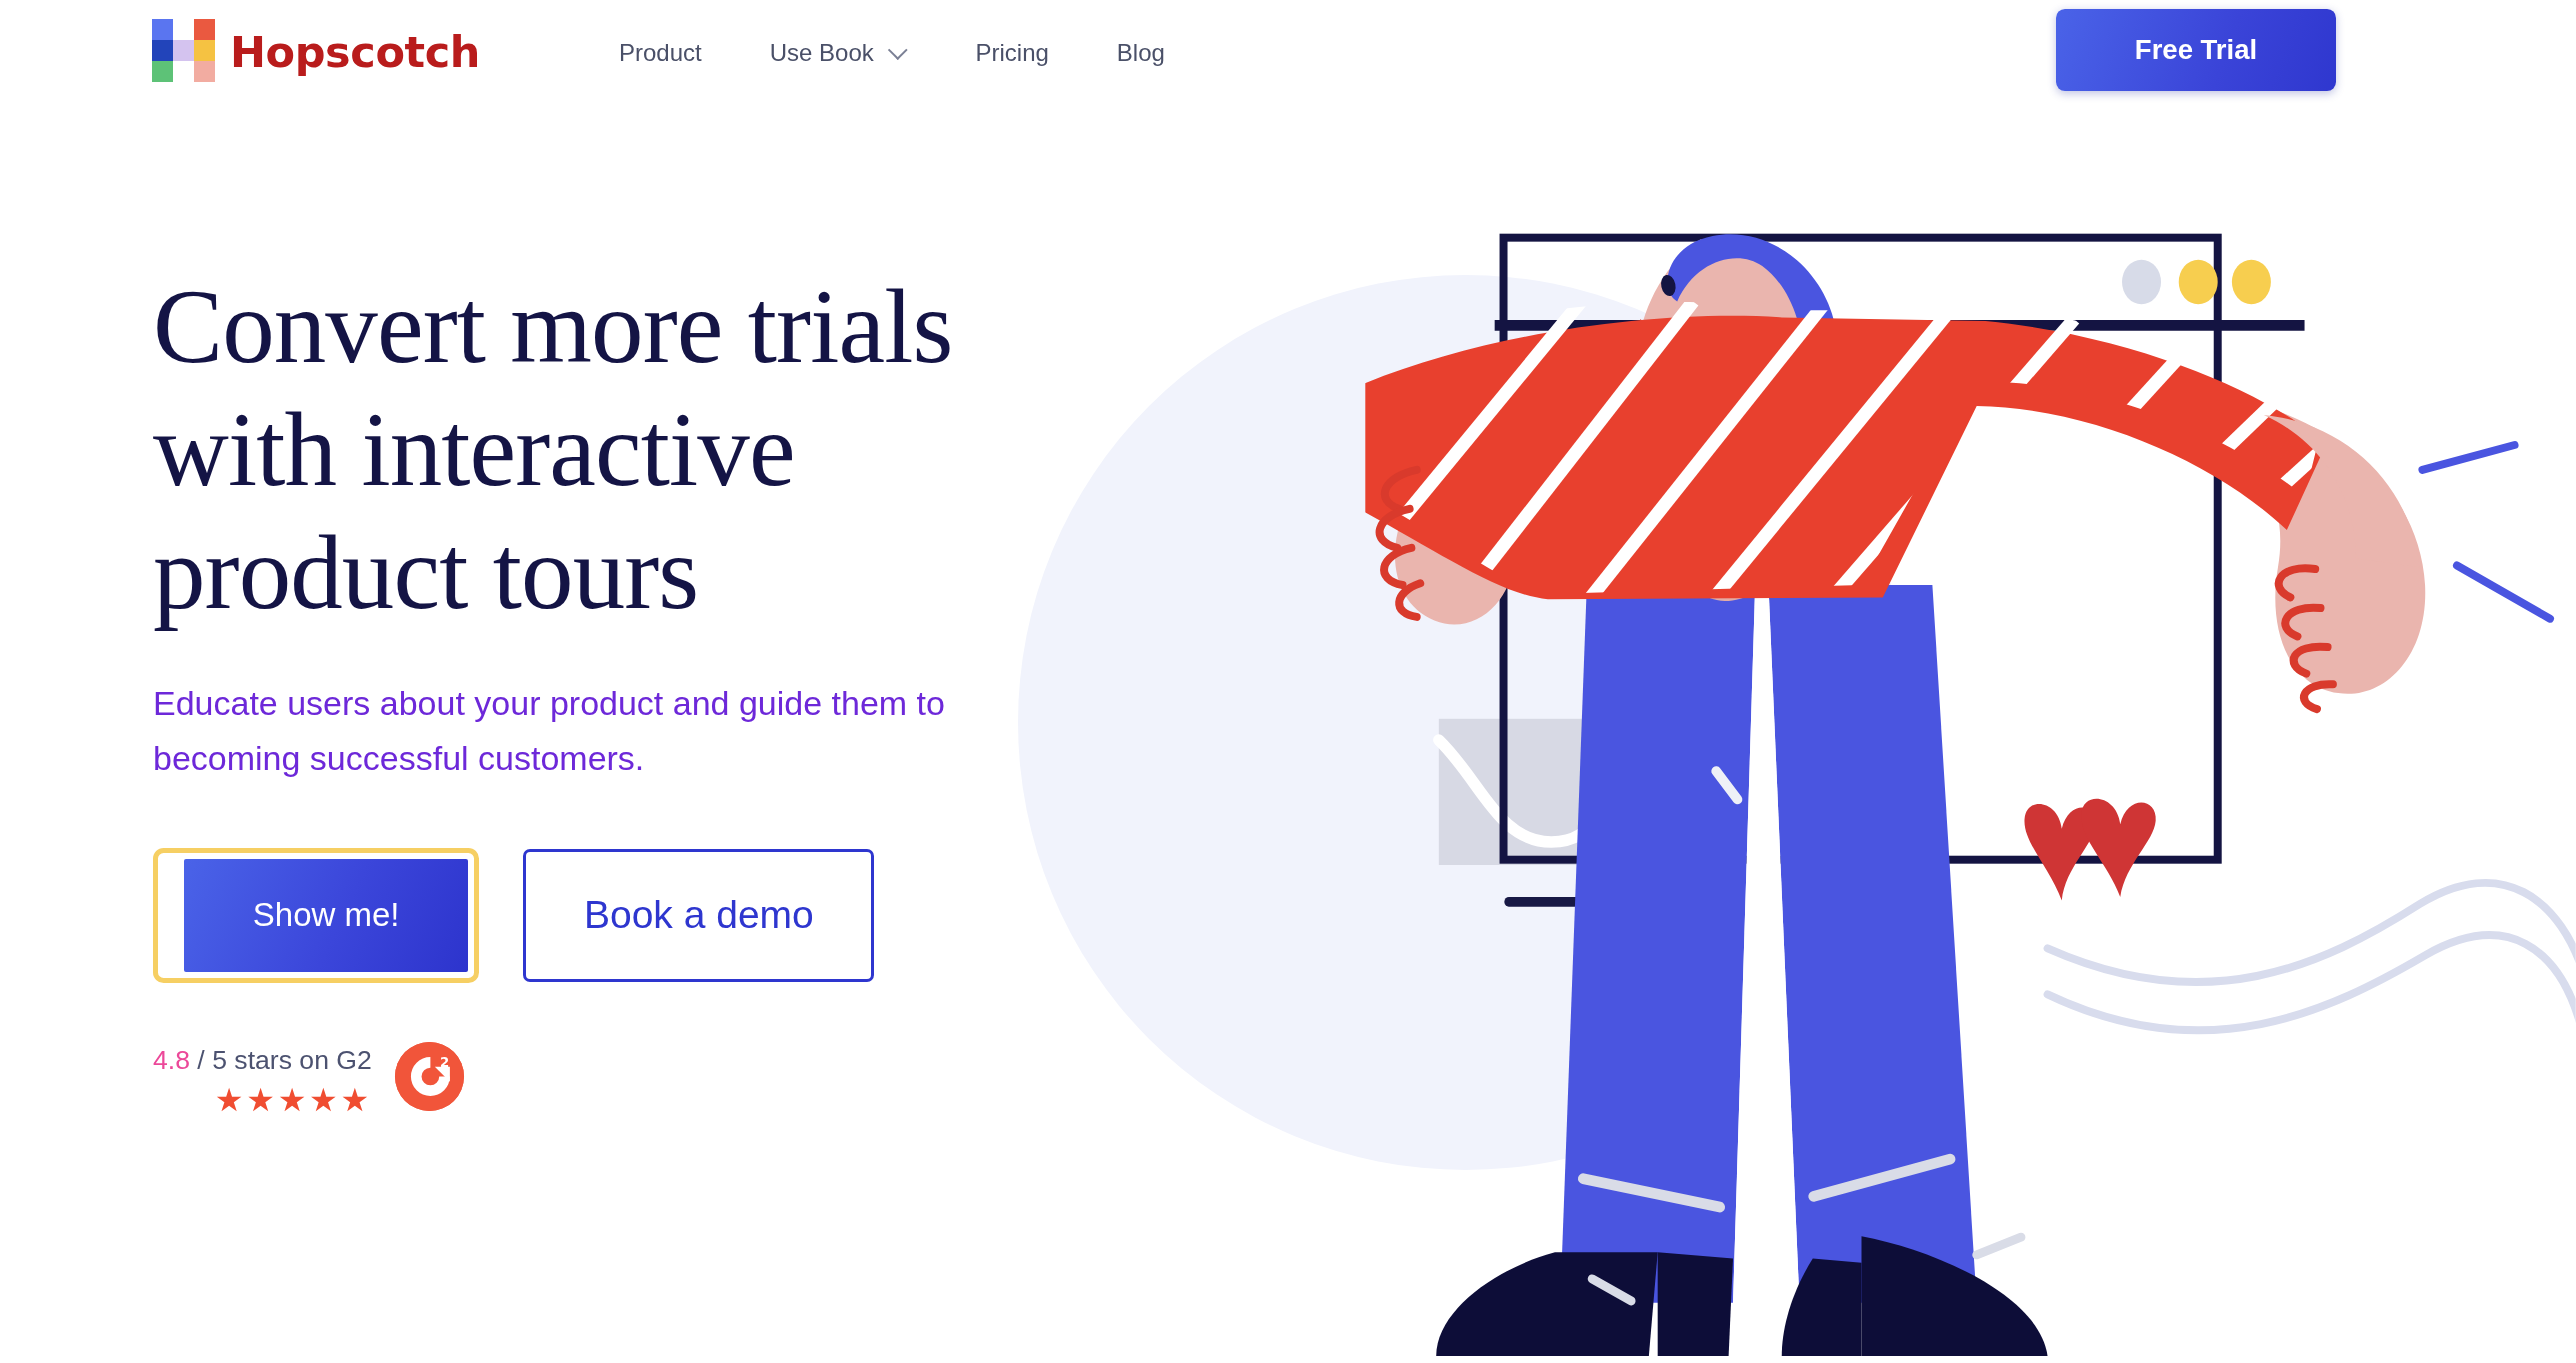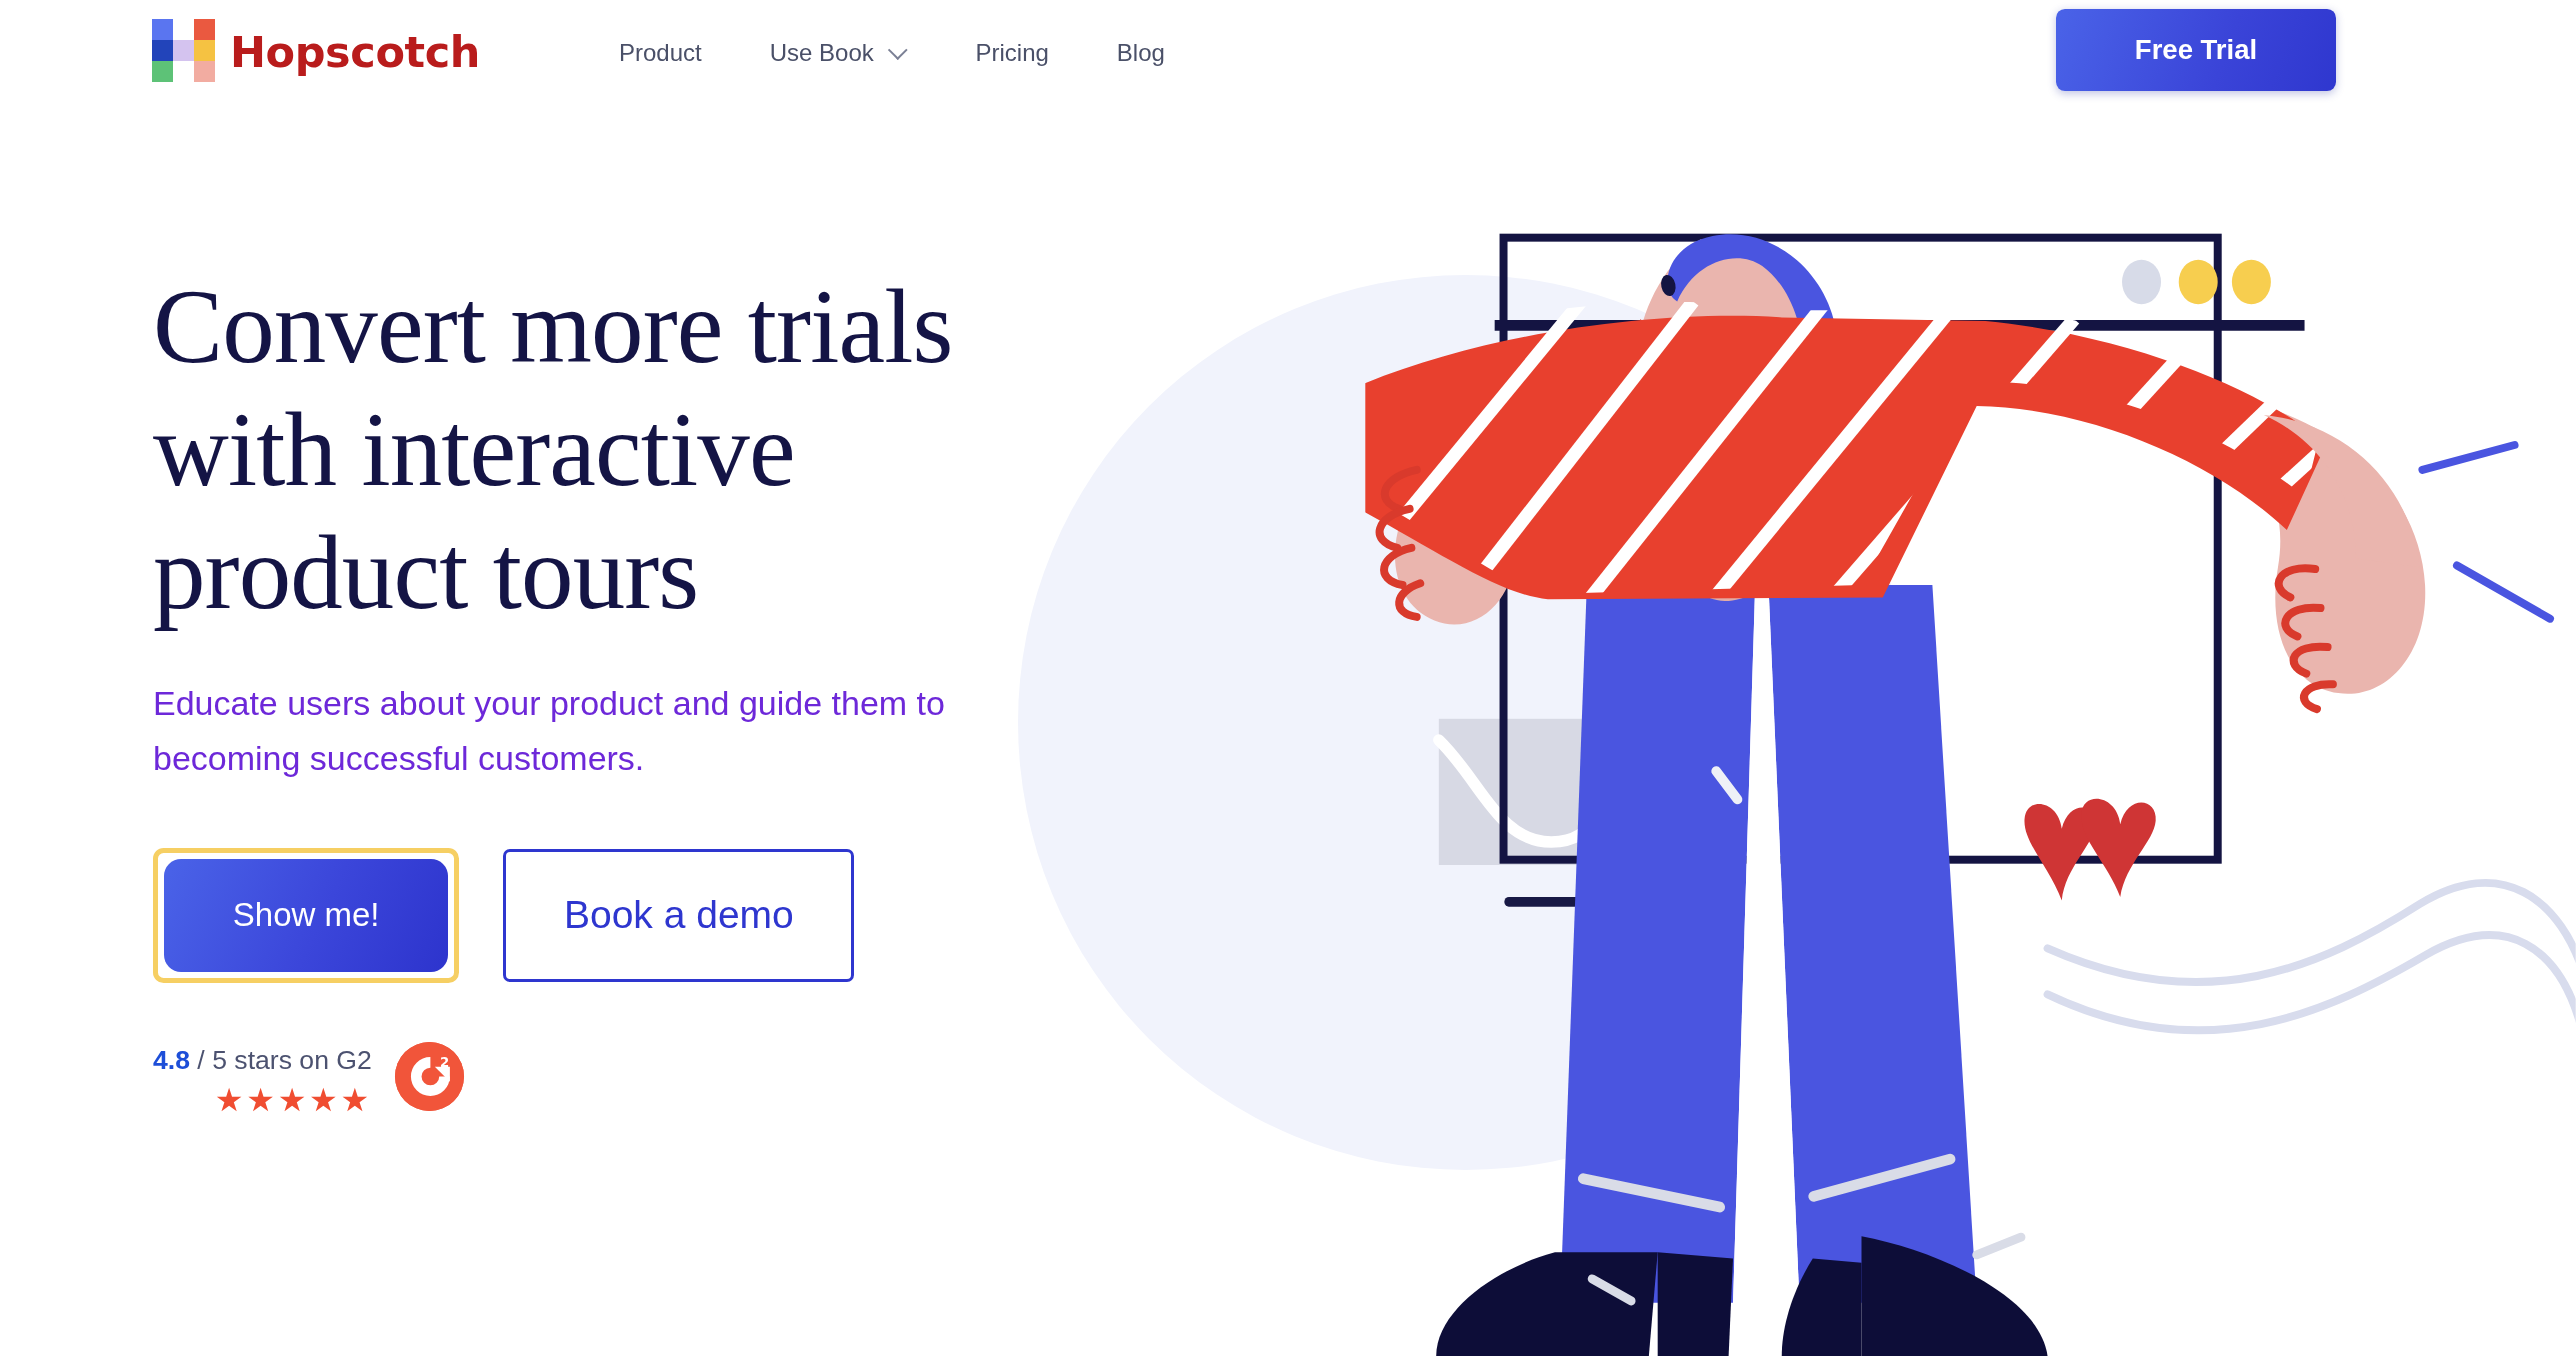--- a/index.html
+++ b/index.html
@@ -159,28 +159,29 @@
     border: 5.3px solid #f6cf63;
     border-radius: 10.6px;
     padding: 6.2px;
     background: #ffffff;
     display: inline-block;
   }
   .show-me-btn {
     display: block;
     width: 284px;
     height: 113px;
-    border-radius: 17px;
+    border-radius: 2px;
     background: linear-gradient(115deg, #4a63e8 0%, #3b46da 55%, #2d34cd 100%);
     color: #ffffff;
     font-size: 33px;
     font-weight: 500;
     border: none;
     cursor: pointer;
     font-family: "Liberation Sans", sans-serif;
+    margin-left: 20px;
   }
   .book-demo-btn {
     width: 351px;
     height: 133px;
     border-radius: 7px;
     background: #ffffff;
     border: 3.5px solid #2e36cf;
     color: #2e36cf;
     font-size: 39px;
     font-weight: 500;
@@ -195,21 +196,21 @@
     align-items: flex-start;
     gap: 23px;
   }
   .rating-text-block { padding-top: 3.5px; }
   .rating-line {
     font-size: 26.6px;
     color: #4c5270;
     white-space: nowrap;
     line-height: 1.25;
   }
-  .rating-line b { color: #1d4ed8; font-weight: 700; }
+  .rating-line b { color: #ec4899; font-weight: 400; }
   .stars {
     margin-top: 7px;
     text-align: right;
     color: #f04d31;
     font-size: 32px;
     letter-spacing: 2.7px;
     line-height: 1;
   }
   .g2-badge {
     width: 69px; height: 69px;

